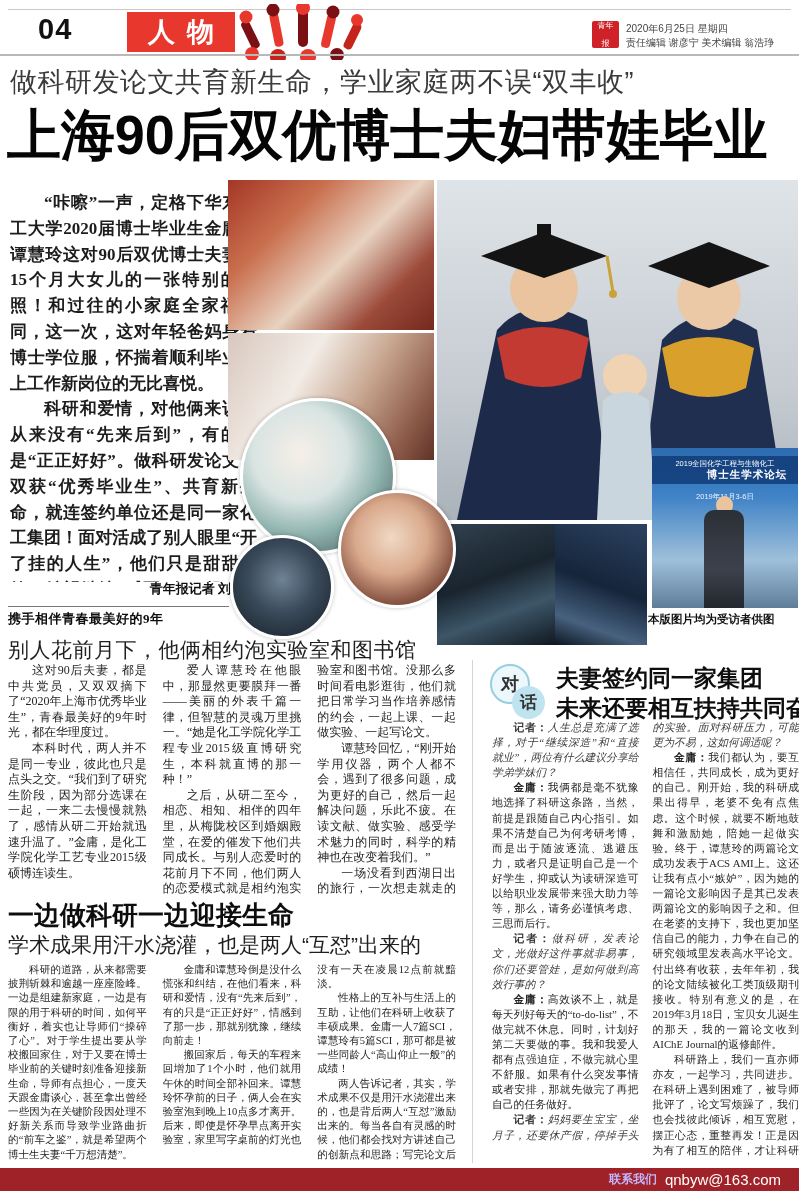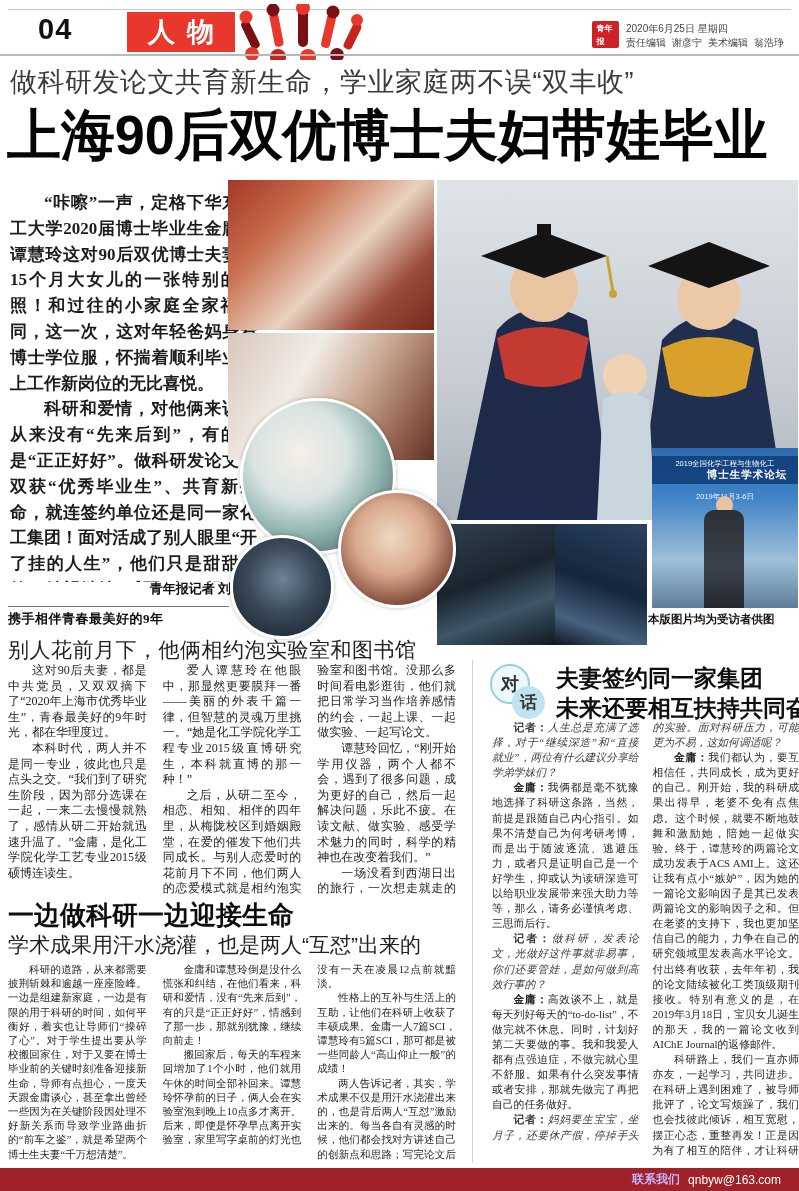--- a/index.html
+++ b/index.html
@@ -11,23 +11,23 @@
   .rule-bar{left:0;top:54px;width:799px;height:2px;background:#b9b9b9;}
   .pgnum{left:38px;top:13px;font-family:"Liberation Sans","DejaVu Sans",sans-serif;
          font-size:29px;font-weight:700;color:#111;letter-spacing:1px;}
   .section-box{left:127px;top:12px;width:108px;height:40px;background:#e8372c;
          display:flex;align-items:center;justify-content:center;}
   .section-box span{color:#fff;font-size:27px;font-weight:700;letter-spacing:12px;text-indent:12px;
          font-family:"Liberation Sans","DejaVu Sans",sans-serif;}
   .mics{left:236px;top:4px;}
   .masthead{left:592px;top:21px;width:27px;height:27px;background:#cf2128;border-radius:2px;
          display:flex;align-items:center;justify-content:center;}
-  .masthead span{color:#fff;font-size:8px;font-weight:700;line-height:13px;width:18px;text-align:left;}
+  .masthead span{color:#fff;font-size:8px;font-weight:400;line-height:18px;width:18px;text-align:center;}
   .dateline{left:626px;top:22px;font-size:10px;color:#444;font-family:"Liberation Sans",sans-serif;}
-  .editors{left:626px;top:36px;font-size:10px;color:#444;font-family:Liberation Mono, monospace;}
+  .editors{left:626px;top:36px;font-size:10px;color:#444;font-family:Liberation Sans, sans-serif;}
   
   .kicker{left:10px;top:64px;width:780px;font-family:"Liberation Sans","DejaVu Sans",sans-serif;
          font-size:27px;font-weight:500;color:#3b3b3b;letter-spacing:0.5px;white-space:nowrap;}
   .headline{left:7px;top:99px;width:790px;font-family:"Liberation Sans","DejaVu Sans",sans-serif;
          font-size:55px;font-weight:900;color:#050505;letter-spacing:0px;white-space:nowrap;
          transform:scaleX(0.98);transform-origin:left;}
   
   .intro{left:10px;top:190px;width:247px;height:392px;overflow:hidden;font-size:17px;line-height:25.8px;
          font-weight:600;text-align:justify;color:#1c1c1c;}
   .intro p{margin:0;text-indent:2em;}
@@ -86,21 +86,21 @@
   .qa{left:492px;top:720px;width:307px;height:443px;column-count:2;column-gap:14px;
      font-size:10.8px;line-height:15.1px;text-align:justify;color:#262626;overflow:hidden;}
   .qa p{margin:0;text-indent:2em;}
   .qa p.q{font-style:italic;color:#3c3c3c;}
   .qa b{font-style:normal;}
   
   .footer{left:0;top:1168px;width:799px;height:23px;background:#9e2227;display:flex;
      align-items:center;justify-content:flex-end;padding-right:18px;box-sizing:border-box;
      font-family:"Liberation Sans",sans-serif;}
   .footer .lbl{color:#c4b5fd;font-size:12px;font-weight:700;margin-right:8px;}
-  .footer .mail{color:#fff;font-size:12px;text-decoration:none;}
+  .footer .mail{color:#fff;font-size:15px;text-decoration:none;}
 </style>
 </head>
 <body>
 
 <div id="paper">
 
   <div class="abs rule-top"></div>
   <div class="abs pgnum">04</div>
   <div class="abs section-box">
     <span>人物</span>

